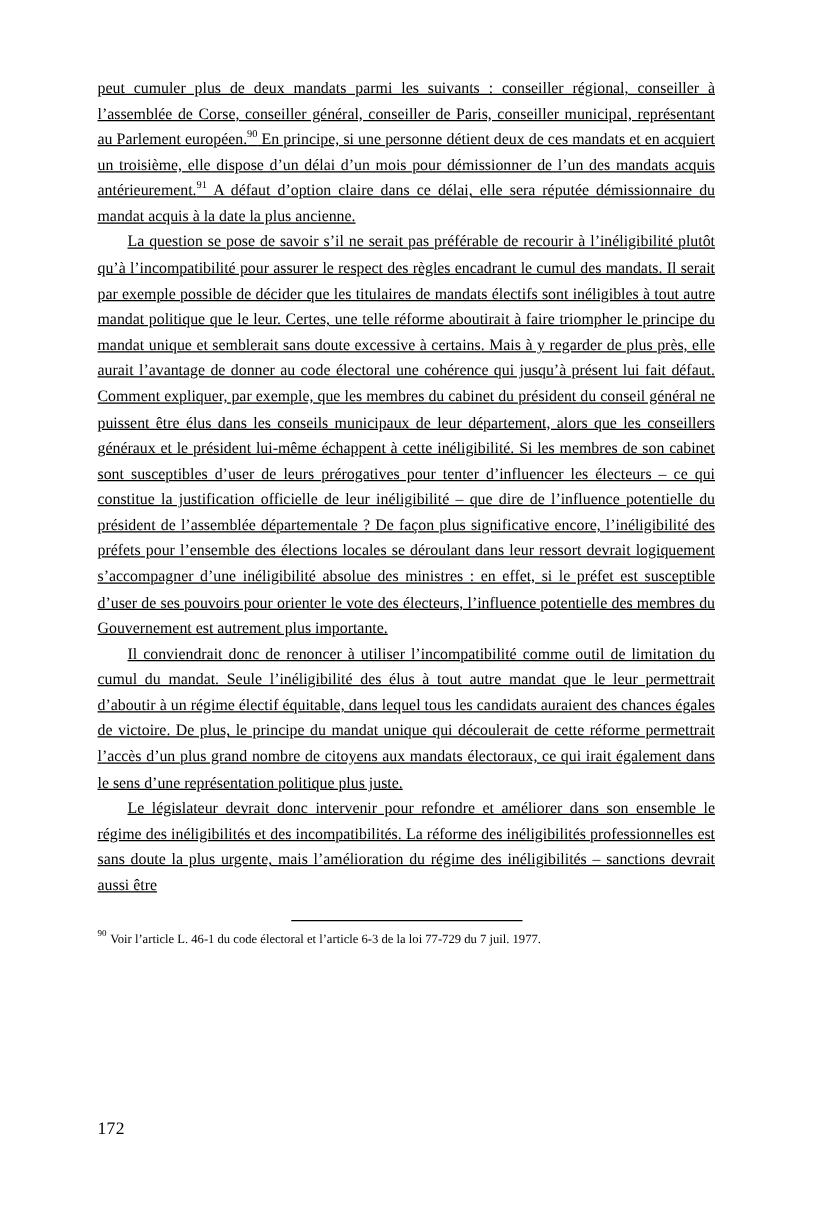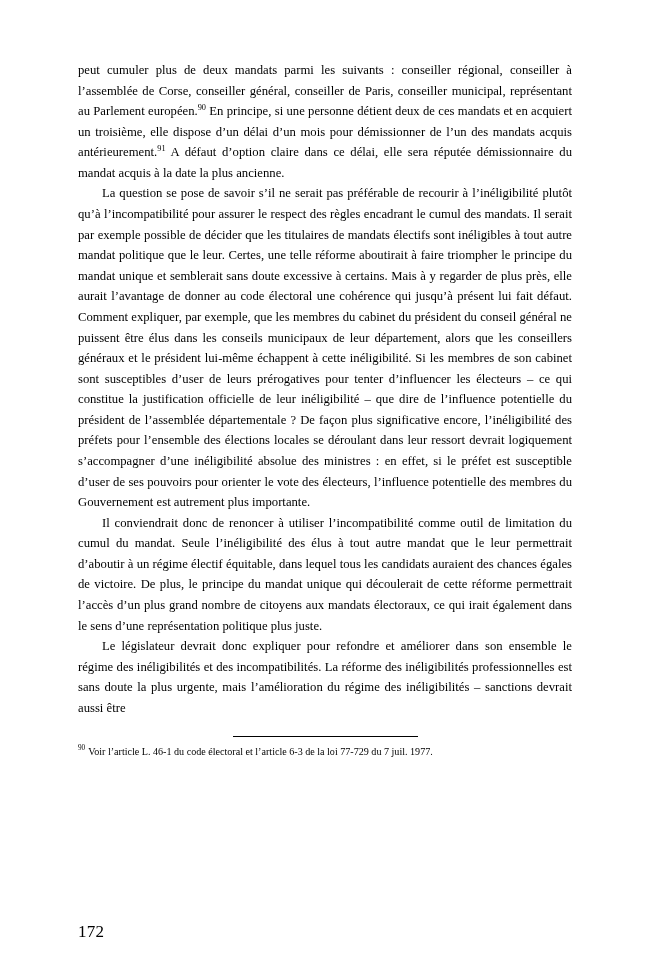--- a/index.html
+++ b/index.html
@@ -27,20 +27,21 @@
     font-size: 12.7px;
     line-height: 1.62;
     text-align: justify;
     text-justify: inter-word;
     hyphens: none;
   }
   .para {
     margin: 0;
     text-indent: 24px;
     text-align: justify;
+    text-decoration: underline;
   }
   .para.first {
     text-indent: 0;
   }
   sup {
     font-size: 8.3px;
     vertical-align: super;
     line-height: 0;
   }
   .footnote-rule {
@@ -60,34 +61,34 @@
     margin: 0 0 2px 0;
     text-indent: 0;
   }
   .footnote sup {
     font-size: 7.2px;
     margin-right: 3px;
   }
   .page-number {
     position: absolute;
     left: 78px;
-    bottom: 34px;
-    font-size: 17px;
+    bottom: 64px;
+    font-size: 14px;
     letter-spacing: 0.3px;
   }
 </style>
 </head>
 <body>
 
 <div class="page">
   <div class="body-text">
     <p class="para first">peut cumuler plus de deux mandats parmi les suivants : conseiller régional, conseiller à l’assemblée de Corse, conseiller général, conseiller de Paris, conseiller municipal, représentant au Parlement européen.<sup>90</sup> En principe, si une personne détient deux de ces mandats et en acquiert un troisième, elle dispose d’un délai d’un mois pour démissionner de l’un des mandats acquis antérieurement.<sup>91</sup> A défaut d’option claire dans ce délai, elle sera réputée démissionnaire du mandat acquis à la date la plus ancienne.</p>
     <p class="para">La question se pose de savoir s’il ne serait pas préférable de recourir à l’inéligibilité plutôt qu’à l’incompatibilité pour assurer le respect des règles encadrant le cumul des mandats. Il serait par exemple possible de décider que les titulaires de mandats électifs sont inéligibles à tout autre mandat politique que le leur. Certes, une telle réforme aboutirait à faire triompher le principe du mandat unique et semblerait sans doute excessive à certains. Mais à y regarder de plus près, elle aurait l’avantage de donner au code électoral une cohérence qui jusqu’à présent lui fait défaut. Comment expliquer, par exemple, que les membres du cabinet du président du conseil général ne puissent être élus dans les conseils municipaux de leur département, alors que les conseillers généraux et le président lui-même échappent à cette inéligibilité. Si les membres de son cabinet sont susceptibles d’user de leurs prérogatives pour tenter d’influencer les électeurs – ce qui constitue la justification officielle de leur inéligibilité – que dire de l’influence potentielle du président de l’assemblée départementale ? De façon plus significative encore, l’inéligibilité des préfets pour l’ensemble des élections locales se déroulant dans leur ressort devrait logiquement s’accompagner d’une inéligibilité absolue des ministres : en effet, si le préfet est susceptible d’user de ses pouvoirs pour orienter le vote des électeurs, l’influence potentielle des membres du Gouvernement est autrement plus importante.</p>
     <p class="para">Il conviendrait donc de renoncer à utiliser l’incompatibilité comme outil de limitation du cumul du mandat. Seule l’inéligibilité des élus à tout autre mandat que le leur permettrait d’aboutir à un régime électif équitable, dans lequel tous les candidats auraient des chances égales de victoire. De plus, le principe du mandat unique qui découlerait de cette réforme permettrait l’accès d’un plus grand nombre de citoyens aux mandats électoraux, ce qui irait également dans le sens d’une représentation politique plus juste.</p>
-    <p class="para">Le législateur devrait donc expliquer pour refondre et améliorer dans son ensemble le régime des inéligibilités et des incompatibilités. La réforme des inéligibilités professionnelles est sans doute la plus urgente, mais l’amélioration du régime des inéligibilités – sanctions devrait aussi être</p>
+    <p class="para">Le législateur devrait donc intervenir pour refondre et améliorer dans son ensemble le régime des inéligibilités et des incompatibilités. La réforme des inéligibilités professionnelles est sans doute la plus urgente, mais l’amélioration du régime des inéligibilités – sanctions devrait aussi être</p>
   </div>
 
   <hr class="footnote-rule">
 
   <div class="footnotes">
     <p class="footnote"><sup>90</sup>Voir l’article L. 46-1 du code électoral et l’article 6-3 de la loi 77-729 du 7 juil. 1977.</p>
   </div>
 
   <div class="page-number">172</div>
 </div>

